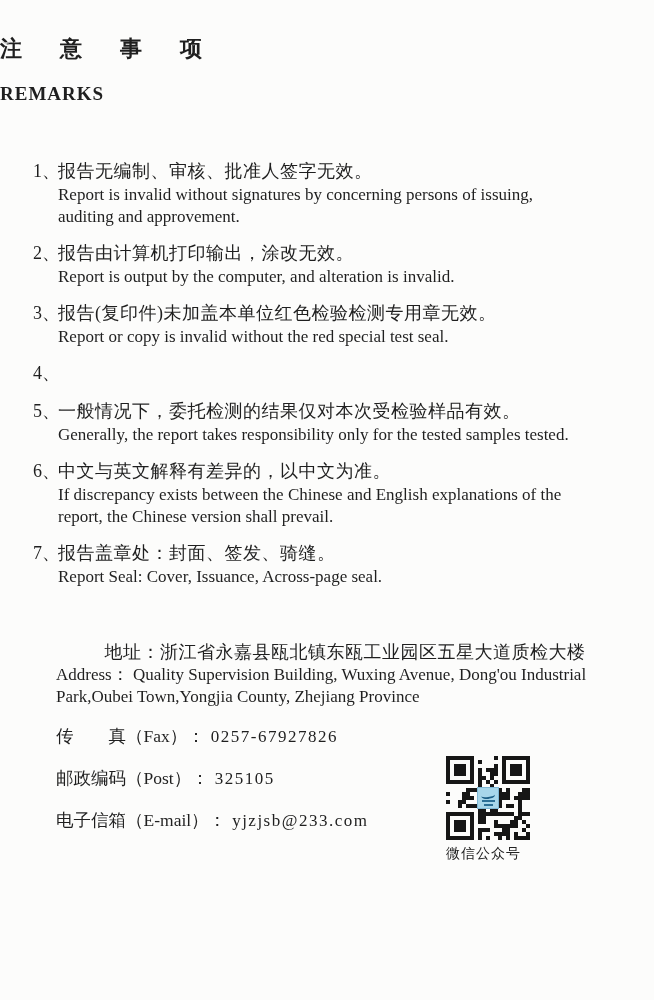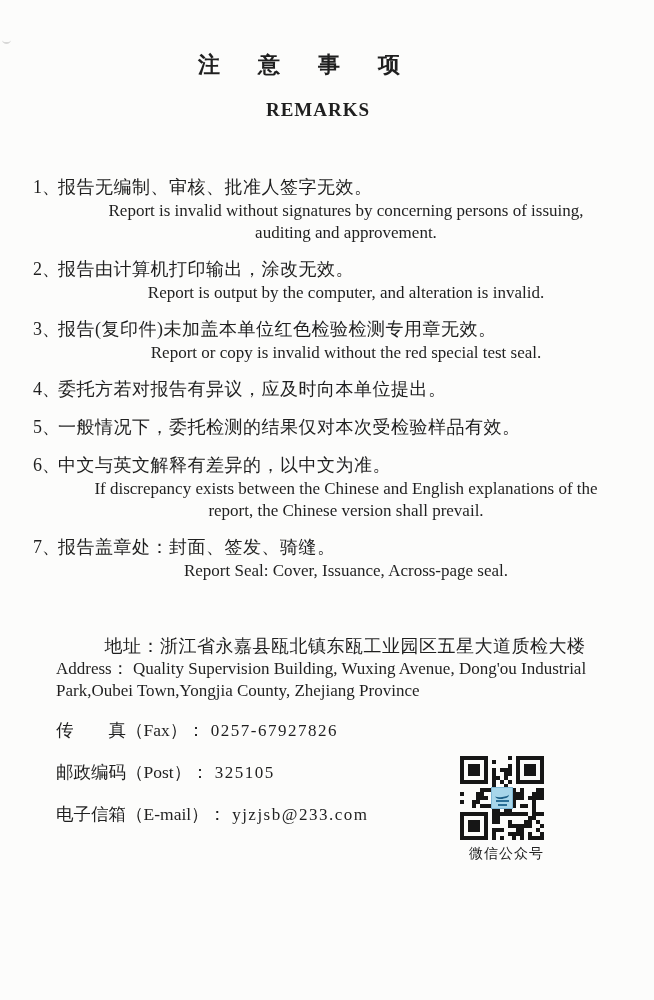--- a/index.html
+++ b/index.html
@@ -6,51 +6,51 @@
   .page{
     position:relative;
     width:654px;height:1000px;
     margin:0 auto;
     background:#fcfcfb;
     color:#1f1f1f;
     font-family:"Liberation Serif","DejaVu Serif",serif;
     overflow:hidden;
   }
   
-  .header{padding-top:52px;padding-right:18px;text-align:center;}
+  .header{padding-top:36px;padding-right:18px;text-align:left;}
   .title-zh{
     font-size:22px;font-weight:bold;line-height:26px;
     letter-spacing:38px;
     white-space:nowrap;
   }
   .title-en{
     margin-top:20px;
     font-size:19px;font-weight:bold;line-height:24px;
     letter-spacing:1px;
   }
   
   .remarks{margin-top:53px;margin-left:33px;margin-right:20px;}
   .item{display:flex;align-items:flex-start;margin-bottom:13px;}
   .item .num{
     width:25px;flex:0 0 25px;
     font-size:18px;line-height:25px;
   }
   .item .txt{flex:1;}
   .zh-line{font-size:18px;line-height:25px;letter-spacing:0.5px;}
-  .en-line{font-size:17px;line-height:22px;text-align:center;}
+  .en-line{font-size:17px;line-height:22px;}
   
   .footer{margin-top:52px;margin-left:56px;margin-right:20px;}
   .addr-zh{font-size:18px;line-height:24px;letter-spacing:0.5px;text-align:center;}
   .addr-en{font-size:17px;line-height:22px;max-width:560px;}
   .contacts{margin-top:17px;}
   .contact-row{line-height:22px;margin-bottom:19px;white-space:nowrap;}
   .contact-label{font-size:17.5px;}
   .contact-value{font-size:17px;letter-spacing:1.5px;margin-left:6px;}
   
-  .qr-wrap{position:absolute;left:460px;top:756px;width:84px;text-align:right;}
+  .qr-wrap{position:absolute;left:446px;top:756px;width:84px;text-align:left;}
   .qr-box{position:relative;width:84px;height:84px;}
   .qr-box svg{display:block;}
   .qr-logo{
     position:absolute;left:31px;top:31px;width:22px;height:22px;
     background:#a7d6ea;border:1px solid #7db6d4;box-sizing:border-box;
   }
   .qr-logo .squiggle{
     position:absolute;left:3px;top:4px;width:14px;height:5px;
     border-bottom:2px solid #1c5f86;border-radius:50%;
     transform:rotate(-6deg);
@@ -99,28 +99,28 @@
       <div class="num">3、</div>
       <div class="txt">
         <div class="zh-line">报告(复印件)未加盖本单位红色检验检测专用章无效。</div>
         <div class="en-line">Report or copy is invalid without the red special test seal.</div>
       </div>
     </div>
 
     <div class="item">
       <div class="num">4、</div>
       <div class="txt">
-        <div class="zh-line">委托方若对报告有异议，应及时向本单位提出。</div>
       </div>
     </div>
 
     <div class="item">
       <div class="num">5、</div>
       <div class="txt">
         <div class="zh-line">一般情况下，委托检测的结果仅对本次受检验样品有效。</div>
+        <div class="en-line">Generally, the report takes responsibility only for the tested samples tested.</div>
       </div>
     </div>
 
     <div class="item">
       <div class="num">6、</div>
       <div class="txt">
         <div class="zh-line">中文与英文解释有差异的，以中文为准。</div>
         <div class="en-line">If discrepancy exists between the Chinese and English explanations of the</div>
         <div class="en-line">report, the Chinese version shall prevail.</div>
       </div>

